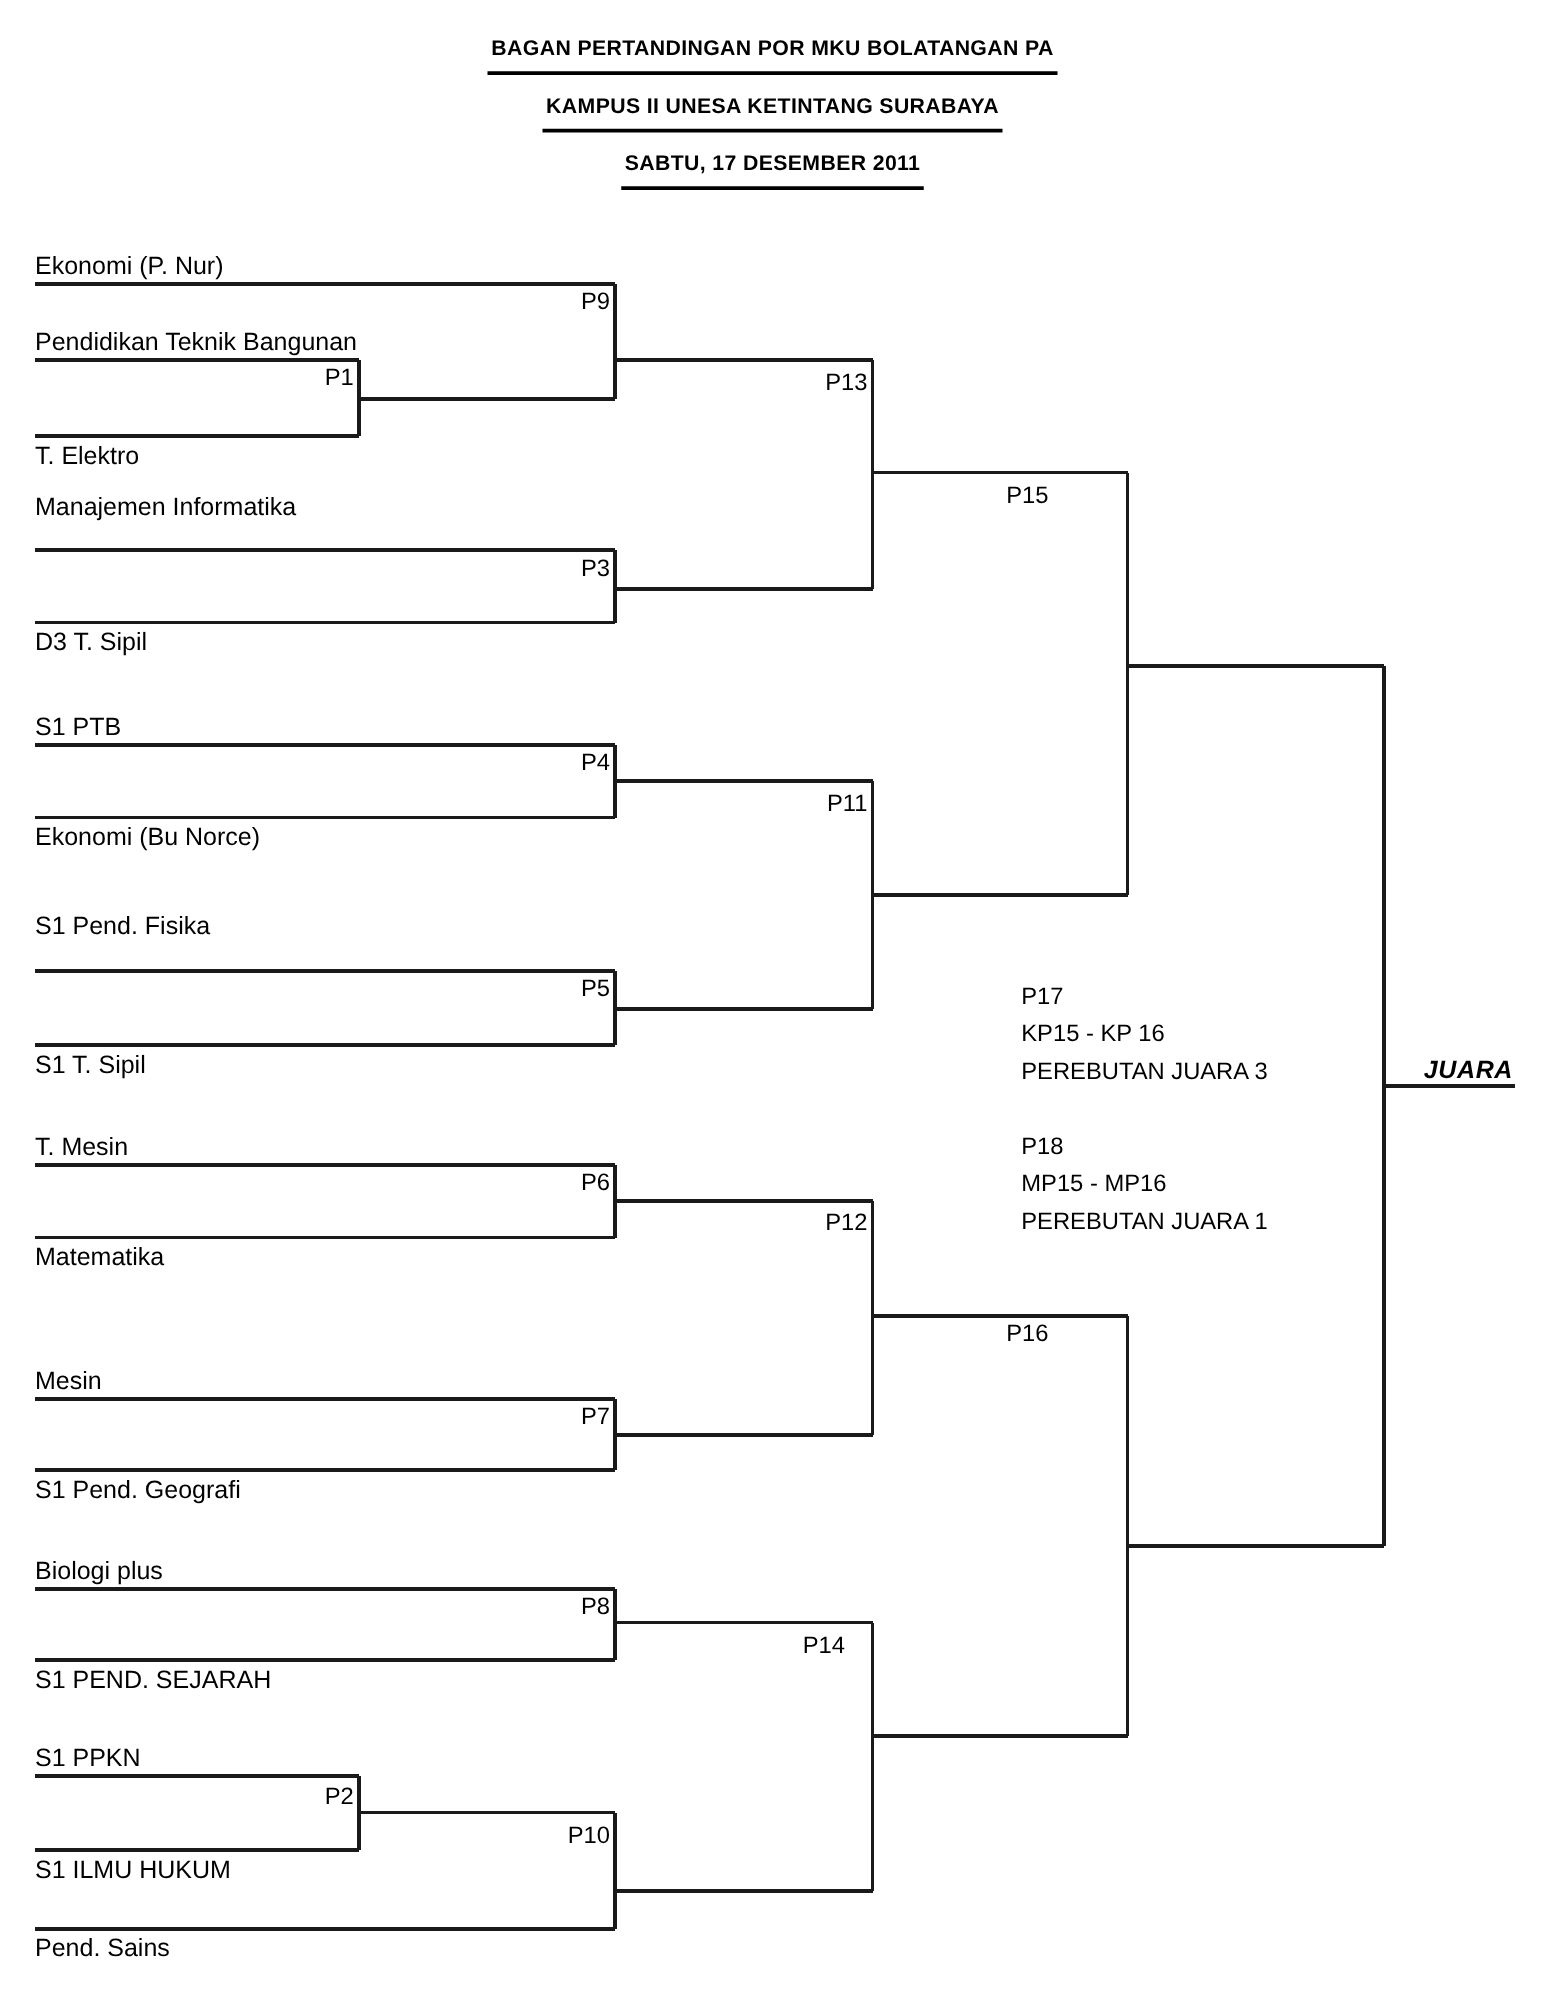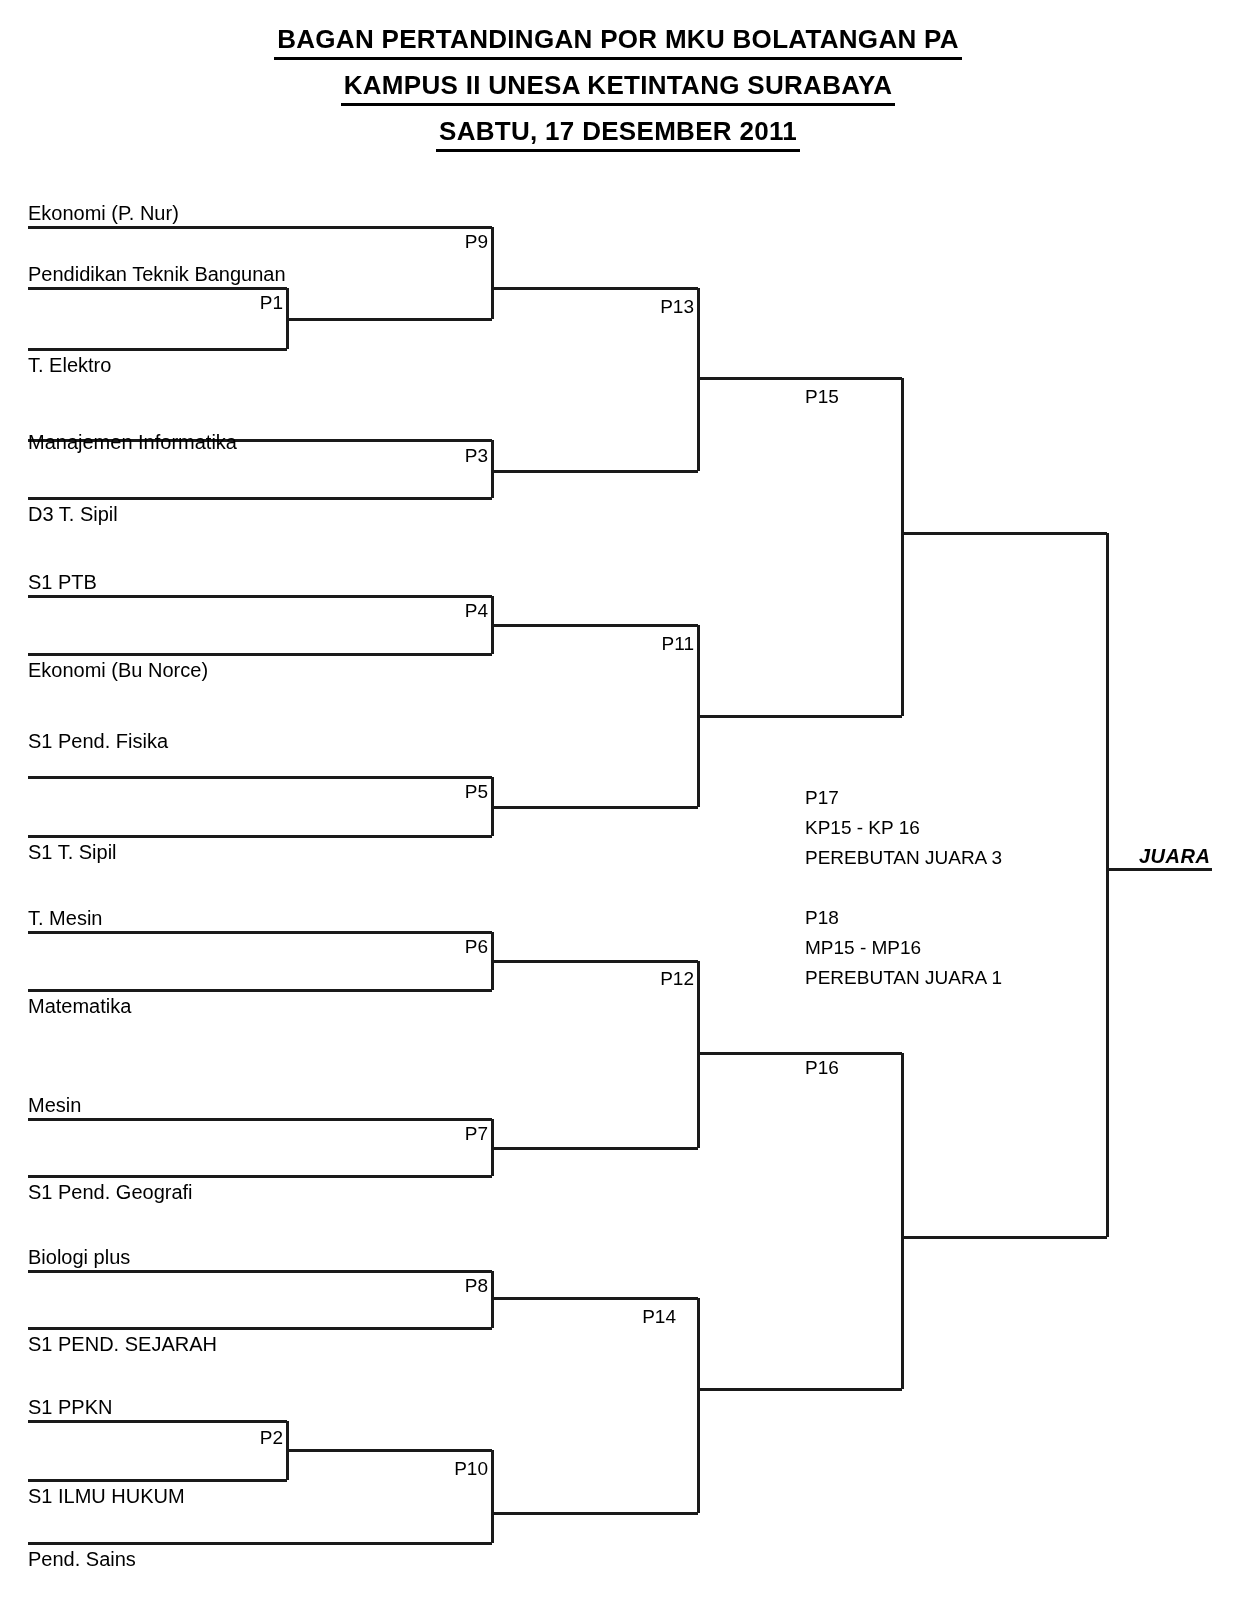--- a/index.html
+++ b/index.html
@@ -5,26 +5,26 @@
   html,body{margin:0;padding:0;background:#ffffff;}
   .page{
     position:relative;width:1236px;height:1600px;background:#fff;
     font-family:"Liberation Sans",sans-serif;color:#000;overflow:hidden;
   }
   .titles{
     position:absolute;top:24px;left:0;width:100%;
     display:flex;flex-direction:column;align-items:center;gap:10px;
   }
   .title-line{
-    font-size:26px;font-weight:bold;line-height:30px;white-space:nowrap;
+    font-size:17px;font-weight:bold;line-height:30px;white-space:nowrap;
     border-bottom:3px solid #000;padding:0 3px 3px 3px;letter-spacing:.3px;
   }
   .lbl{position:absolute;font-size:20px;line-height:22px;white-space:nowrap;}
   .match{font-size:19px;line-height:21px;}
-  .info-block{position:absolute;font-size:19px;line-height:30px;white-space:nowrap;}
+  .info-block{position:absolute;font-size:19px;line-height:30px;white-space:nowrap;margin-left:12px;}
   .champion{font-weight:bold;letter-spacing:.5px;font-style:italic;}
   svg.lines{position:absolute;left:0;top:0;}
   svg.lines line{stroke:#1a1a1a;stroke-width:3;}
 </style>
 </head>
 <body>
 
 <div class="page">
 
   <div class="titles">
@@ -85,21 +85,21 @@
     <line x1="698" y1="1389" x2="902" y2="1389"></line>
     <line x1="902" y1="1053" x2="902" y2="1389"></line>
     <line x1="902" y1="1237" x2="1107" y2="1237"></line>
     <line x1="1107" y1="533" x2="1107" y2="1237"></line>
     <line x1="1107" y1="869" x2="1212" y2="869"></line>
   </svg>
 
   <div class="lbl" style="left:28px;top:202px">Ekonomi (P. Nur)</div>
   <div class="lbl" style="left:28px;top:263px">Pendidikan Teknik Bangunan</div>
   <div class="lbl" style="left:28px;top:354px">T. Elektro</div>
-  <div class="lbl" style="left:28px;top:431px">Manajemen Informatika</div>
+  <div class="lbl" style="left:28px;top:395px">Manajemen Informatika</div>
   <div class="lbl" style="left:28px;top:503px">D3 T. Sipil</div>
   <div class="lbl" style="left:28px;top:571px">S1 PTB</div>
   <div class="lbl" style="left:28px;top:659px">Ekonomi (Bu Norce)</div>
   <div class="lbl" style="left:28px;top:730px">S1 Pend. Fisika</div>
   <div class="lbl" style="left:28px;top:841px">S1 T. Sipil</div>
   <div class="lbl" style="left:28px;top:907px">T. Mesin</div>
   <div class="lbl" style="left:28px;top:995px">Matematika</div>
   <div class="lbl" style="left:28px;top:1094px">Mesin</div>
   <div class="lbl" style="left:28px;top:1181px">S1 Pend. Geografi</div>
   <div class="lbl" style="left:28px;top:1246px">Biologi plus</div>

